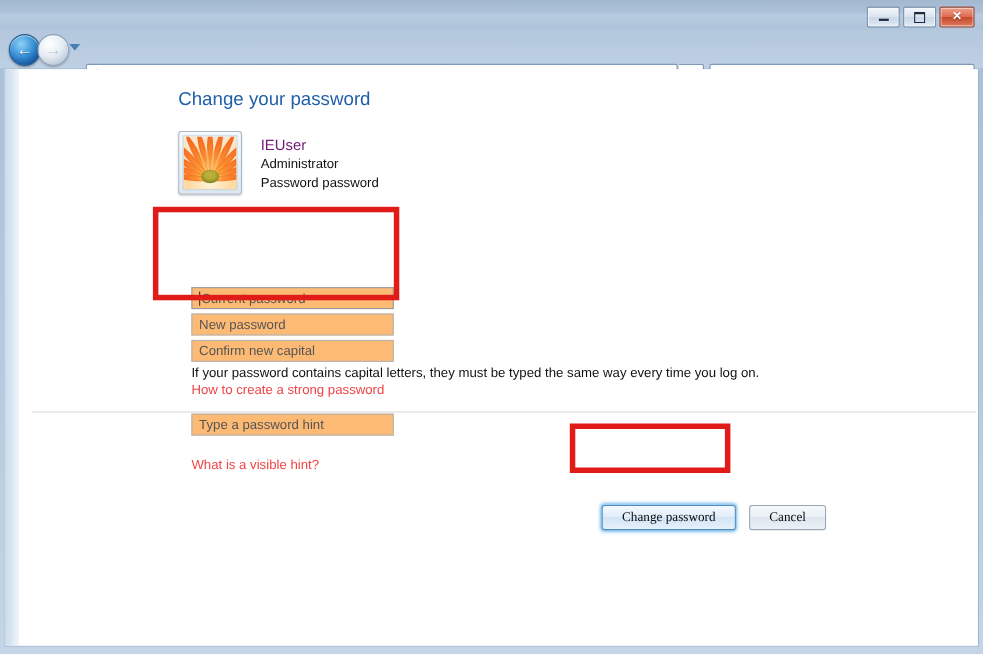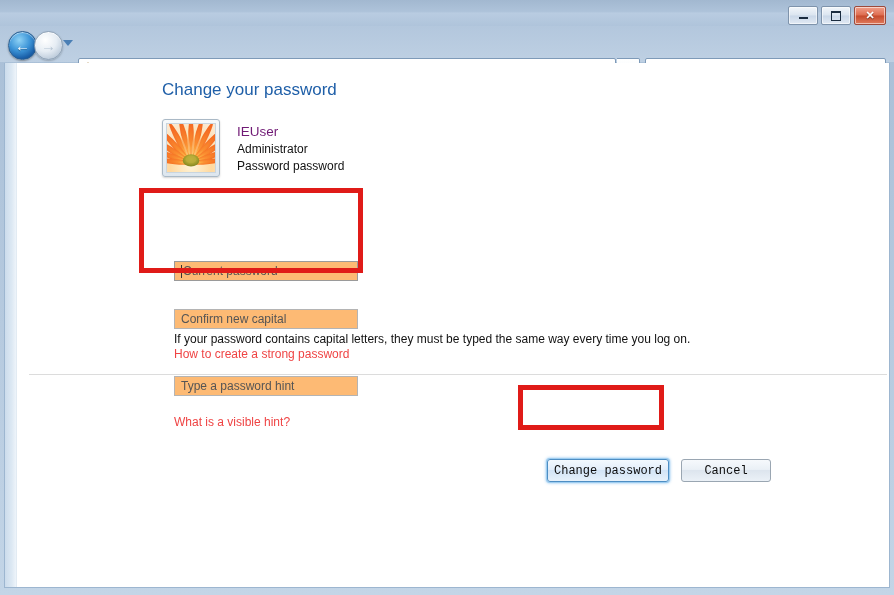--- a/index.html
+++ b/index.html
@@ -402,34 +402,34 @@
     border: 1px solid #9aa6b2;
     border-radius: 3px;
     background: linear-gradient(to bottom, #f6f9fc 0%, #eaf0f6 45%, #dde5ee 50%, #ebf1f7 100%);
     font-size: 12px;
     color: #0b0b0b;
     display: flex;
     align-items: center;
     justify-content: center;
     box-sizing: border-box;
     cursor: default;
-    font-family: Liberation Mono, monospace;
+    font-family: Liberation Serif, serif;
   }
   #btn-change {
     left: 530px;
     top: 396px;
     width: 122px;
     border: 1px solid #4d8ec4;
     box-shadow: 0 0 0 1px #9ecdf0, 0 0 3px 1px rgba(110,180,235,0.85);
     background: linear-gradient(to bottom, #f3f9fe 0%, #e3eefa 45%, #d2e4f6 50%, #e6f1fb 100%);
   }
   #btn-cancel {
     left: 664px;
     top: 396px;
-    width: 90px;
+    width: 70px;
   }
 
   
   .annot {
     position: absolute;
     border: 5px solid #e01b18;
     box-sizing: border-box;
     pointer-events: none;
     background: transparent;
   }
@@ -580,20 +580,23 @@
           <div class="acct-line">Administrator</div>
           <div class="acct-line">Password password</div>
         </div>
       </div>
 
       <div class="field focused" id="field-current">
         <span class="caret"></span>
           <span>Current password</span>
       </div>
 
+      <div class="field" id="field-new">
+        <span>New password</span>
+      </div>
 
       <div class="field" id="field-confirm">
         <span>Confirm new capital</span>
       </div>
 
       <div class="note" id="note-caps">If your password contains capital letters, they must be typed the same way every time you log on.</div>
 
       <div class="link" id="link-strong">How to create a strong password</div>
 
       <div class="field" id="field-hint">

